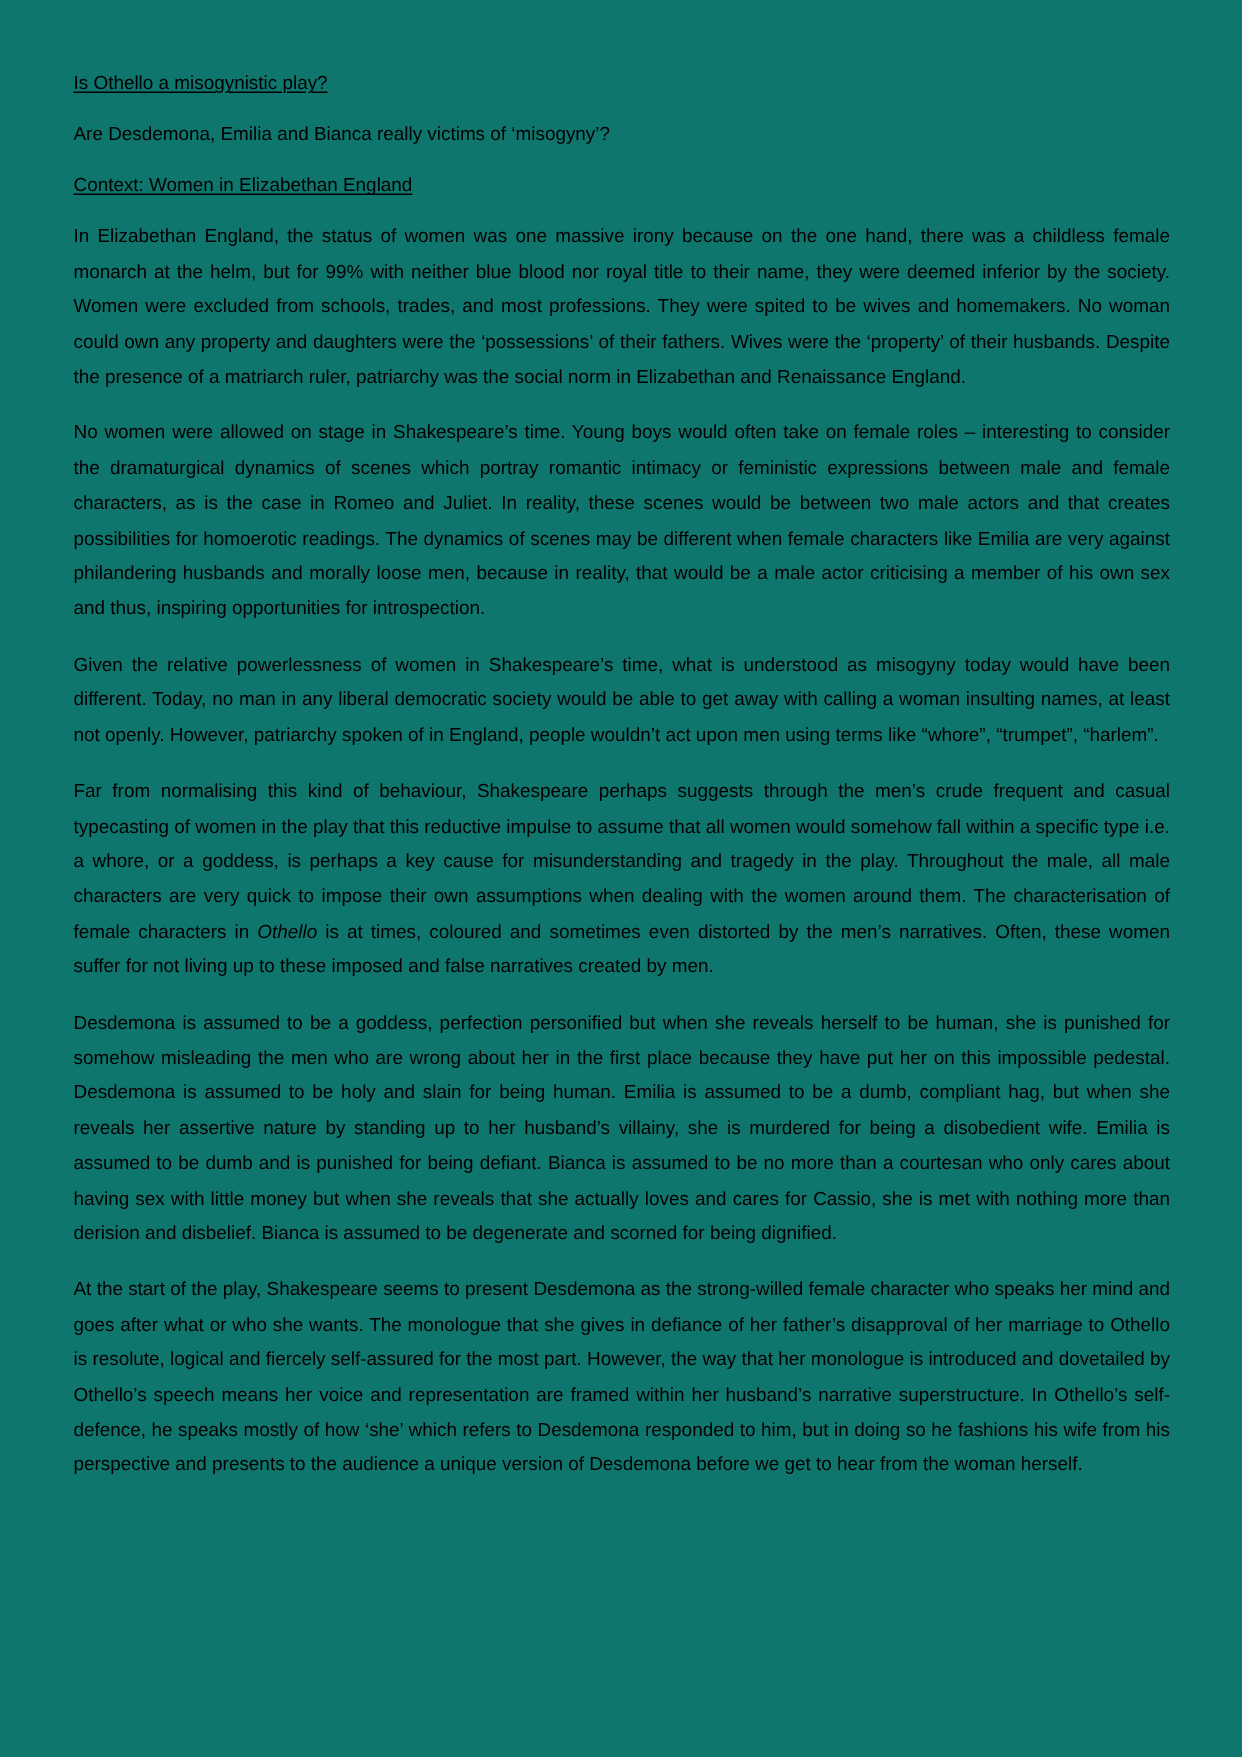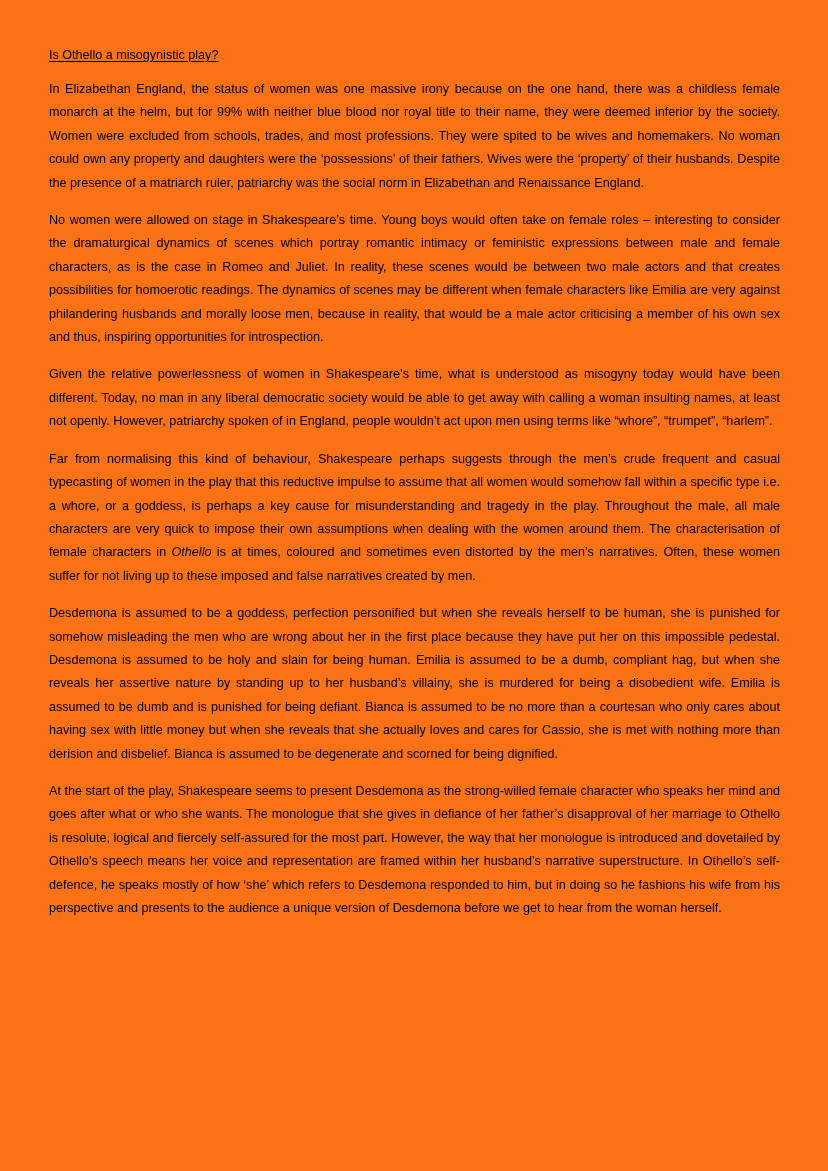--- a/index.html
+++ b/index.html
@@ -8,21 +8,21 @@
     background: #ffffff;
   }
   body {
     font-family: "Liberation Sans", sans-serif;
     color: #000000;
   }
   .page {
     position: relative;
     width: 828px;
     height: 1171px;
-    background: #f97316;
+    background: #0f766e;
     box-sizing: border-box;
     overflow: hidden;
   }
   .content {
     position: absolute;
     left: 49px;
     top: 47px;
     width: 731px;
   }
   .doc-heading {
@@ -50,21 +50,23 @@
   }
 </style>
 </head>
 <body>
 
 <div class="page">
   <div class="content">
 
     <p class="doc-heading"><span class="u">Is Othello a misogynistic play?</span></p>
 
+    <p class="doc-para">Are Desdemona, Emilia and Bianca really victims of ‘misogyny’?</p>
 
+    <p class="doc-heading"><span class="u">Context: Women in Elizabethan England</span></p>
 
     <p class="doc-para">In Elizabethan England, the status of women was one massive irony because on the one hand, there was a childless female monarch at the helm, but for 99% with neither blue blood nor royal title to their name, they were deemed inferior by the society. Women were excluded from schools, trades, and most professions. They were spited to be wives and homemakers. No woman could own any property and daughters were the ‘possessions’ of their fathers. Wives were the ‘property’ of their husbands. Despite the presence of a matriarch ruler, patriarchy was the social norm in Elizabethan and Renaissance England.</p>
 
     <p class="doc-para">No women were allowed on stage in Shakespeare’s time. Young boys would often take on female roles – interesting to consider the dramaturgical dynamics of scenes which portray romantic intimacy or feministic expressions between male and female characters, as is the case in Romeo and Juliet. In reality, these scenes would be between two male actors and that creates possibilities for homoerotic readings. The dynamics of scenes may be different when female characters like Emilia are very against philandering husbands and morally loose men, because in reality, that would be a male actor criticising a member of his own sex and thus, inspiring opportunities for introspection.</p>
 
     <p class="doc-para">Given the relative powerlessness of women in Shakespeare’s time, what is understood as misogyny today would have been different. Today, no man in any liberal democratic society would be able to get away with calling a woman insulting names, at least not openly. However, patriarchy spoken of in England, people wouldn’t act upon men using terms like “whore”, “trumpet”, “harlem”.</p>
 
     <p class="doc-para"><span>Far from normalising this kind of behaviour, Shakespeare perhaps suggests through the men’s crude frequent and casual typecasting of women in the play that this reductive impulse to assume that all women would somehow fall within a specific type i.e. a whore, or a goddess, is perhaps a key cause for misunderstanding and tragedy in the play. Throughout the male, all male characters are very quick to impose their own assumptions when dealing with the women around them. The characterisation of female characters in </span><em>Othello</em><span> is at times, coloured and sometimes even distorted by the men’s narratives. Often, these women suffer for not living up to these imposed and false narratives created by men.</span></p>
 
     <p class="doc-para">Desdemona is assumed to be a goddess, perfection personified but when she reveals herself to be human, she is punished for somehow misleading the men who are wrong about her in the first place because they have put her on this impossible pedestal. Desdemona is assumed to be holy and slain for being human. Emilia is assumed to be a dumb, compliant hag, but when she reveals her assertive nature by standing up to her husband’s villainy, she is murdered for being a disobedient wife. Emilia is assumed to be dumb and is punished for being defiant. Bianca is assumed to be no more than a courtesan who only cares about having sex with little money but when she reveals that she actually loves and cares for Cassio, she is met with nothing more than derision and disbelief. Bianca is assumed to be degenerate and scorned for being dignified.</p>

